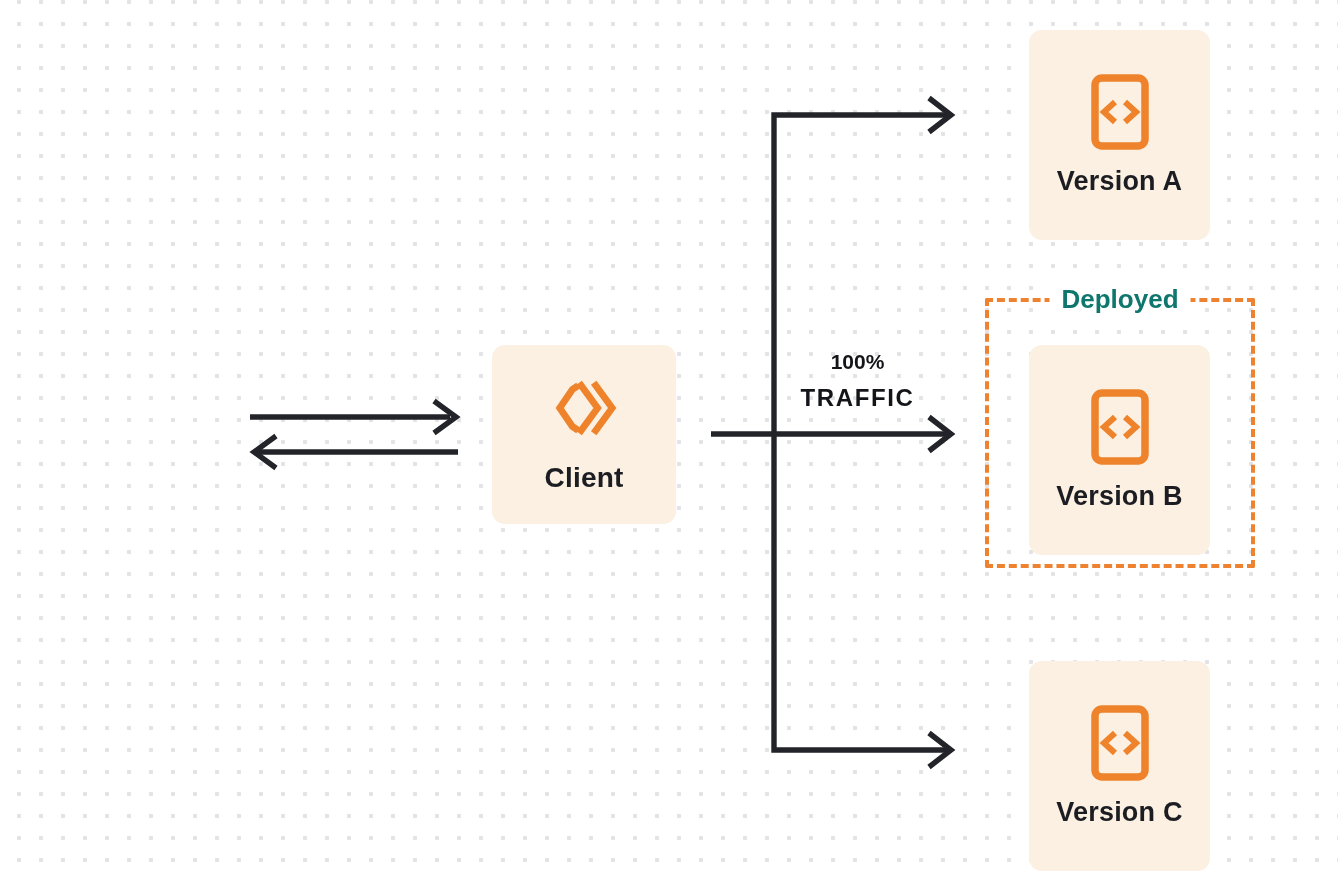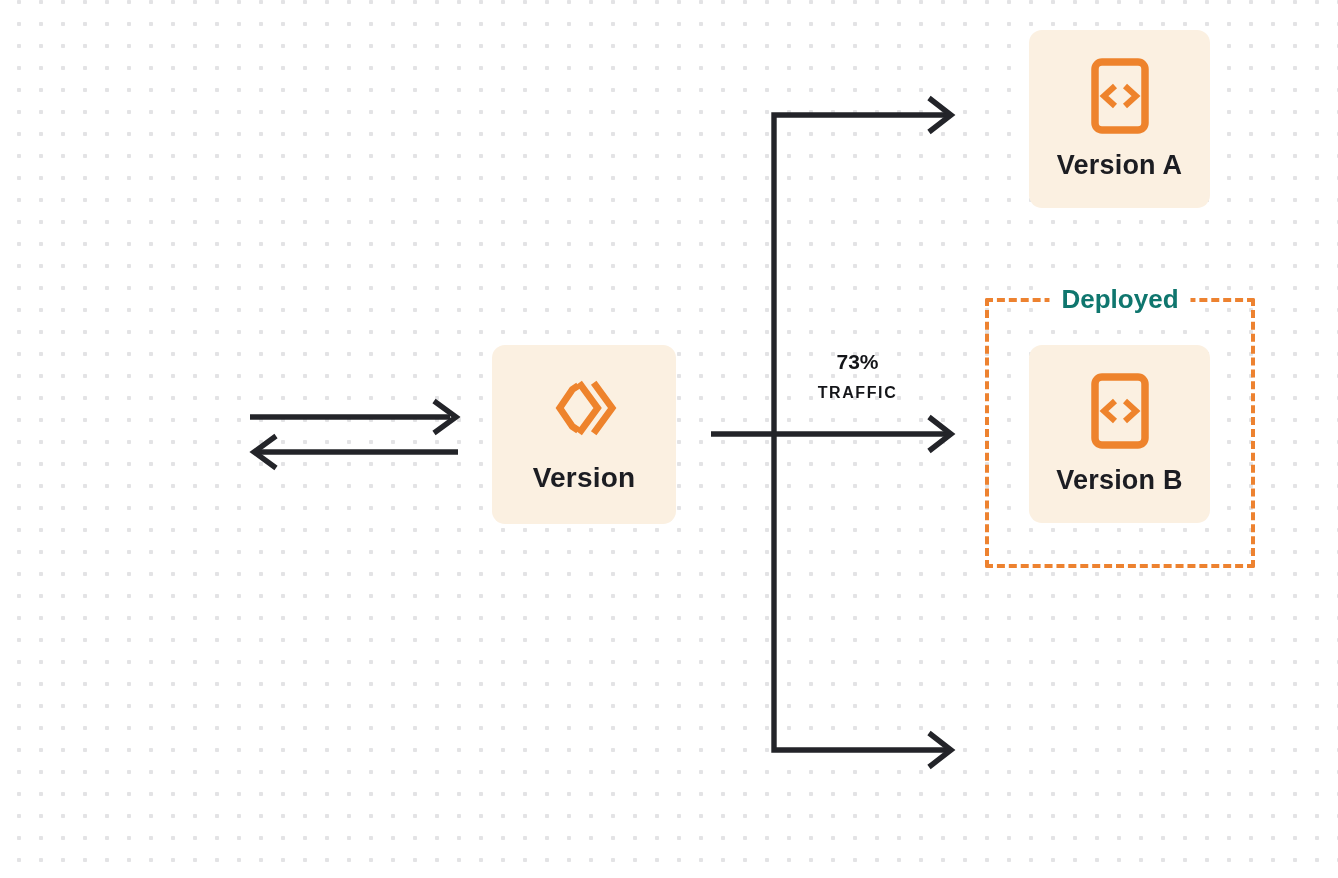--- a/index.html
+++ b/index.html
@@ -17,41 +17,41 @@
   .arrow-line { fill:none; stroke:#232429; stroke-width:5.4; stroke-linejoin:miter; }
   .node {
     position:absolute;
     border-radius:13px;
     display:flex; flex-direction:column; align-items:center; justify-content:center;
   }
   .node-label { font-weight:700; font-size:28px; color:#1c1d22; letter-spacing:.2px; }
   .client-node { left:30px; top:344px; width:182px; height:180px; background:#f5f6f8; }
   .worker-node { left:492px; top:345px; width:184px; height:179px; background:#fbf0e1; }
   .worker-node .node-label { margin-top:24px; }
-  .version-node { width:181px; height:178px; background:#fbf0e1; }
+  .version-node { width:181px; height:210px; background:#fbf0e1; }
   .version-node .node-label { margin-top:16px; font-size:27px; }
   .version-a { left:1029px; top:30px; }
   .version-b { left:1029px; top:345px; }
   .version-c { left:1029px; top:661px; }
   .deployed-frame {
     position:absolute; left:985px; top:298px; width:270px; height:270px;
     box-sizing:border-box;
     border:4px dashed #ed8230; border-radius:2px;
   }
   .deployed-label {
     position:absolute; top:-18px; left:50%; transform:translateX(-50%);
     background:#ffffff; padding:0 12px;
     color:#0f766e; font-weight:700; font-size:26px; white-space:nowrap;
   }
   .traffic-label {
     position:absolute; left:780px; top:350px; width:155px;
     text-align:center; font-weight:700; color:#141519;
   }
   .traffic-line1 { font-size:21px; }
-  .traffic-line2 { font-size:16px; letter-spacing:1.6px; margin-top:10px; }
+  .traffic-line2 { font-size:24px; letter-spacing:1.6px; margin-top:10px; }
   .logo-stroke { fill:none; stroke:#ee832c; stroke-width:7; stroke-linejoin:miter; }
   .file-stroke { fill:none; stroke:#ee832c; stroke-linejoin:miter; }
 </style>
 </head>
 <body>
 
 <div class="canvas">
 
   <svg class="arrows" width="1338" height="878" viewBox="0 0 1338 878">
 
@@ -67,25 +67,25 @@
     <path class="arrow-line" d="M929 733 L951 750 L929 767"></path>
   </svg>
 
 
   <div class="node worker-node">
     <svg width="68" height="62" viewBox="0 0 70 62">
       <path class="logo-stroke" d="M29 9 L23 13 L10 32 L23 51 L29 55"></path>
       <path class="logo-stroke" d="M30 6 L49 32 L30 58"></path>
       <path class="logo-stroke" d="M45 6 L64 32 L45 58"></path>
     </svg>
-    <div class="node-label">Version</div>
+    <div class="node-label">Client</div>
   </div>
 
   <div class="traffic-label">
-    <div class="traffic-line1">73%</div>
+    <div class="traffic-line1">100%</div>
     <div class="traffic-line2">TRAFFIC</div>
   </div>
 
   <div class="deployed-frame">
     <div class="deployed-label">Deployed</div>
   </div>
 
   <div class="node version-node version-a">
     <svg width="58" height="76" viewBox="0 0 58 76">
       <rect class="file-stroke" x="4" y="4" width="50" height="68" rx="7" stroke-width="7.5"></rect>
@@ -97,14 +97,22 @@
 
   <div class="node version-node version-b">
     <svg width="58" height="76" viewBox="0 0 58 76">
       <rect class="file-stroke" x="4" y="4" width="50" height="68" rx="7" stroke-width="7.5"></rect>
       <path class="file-stroke" d="M24 28 L13 38 L24 48" stroke-width="6"></path>
       <path class="file-stroke" d="M34 28 L45 38 L34 48" stroke-width="6"></path>
     </svg>
     <div class="node-label">Version B</div>
   </div>
 
+  <div class="node version-node version-c">
+    <svg width="58" height="76" viewBox="0 0 58 76">
+      <rect class="file-stroke" x="4" y="4" width="50" height="68" rx="7" stroke-width="7.5"></rect>
+      <path class="file-stroke" d="M24 28 L13 38 L24 48" stroke-width="6"></path>
+      <path class="file-stroke" d="M34 28 L45 38 L34 48" stroke-width="6"></path>
+    </svg>
+    <div class="node-label">Version C</div>
+  </div>
 
 </div>
 
 </body></html>

